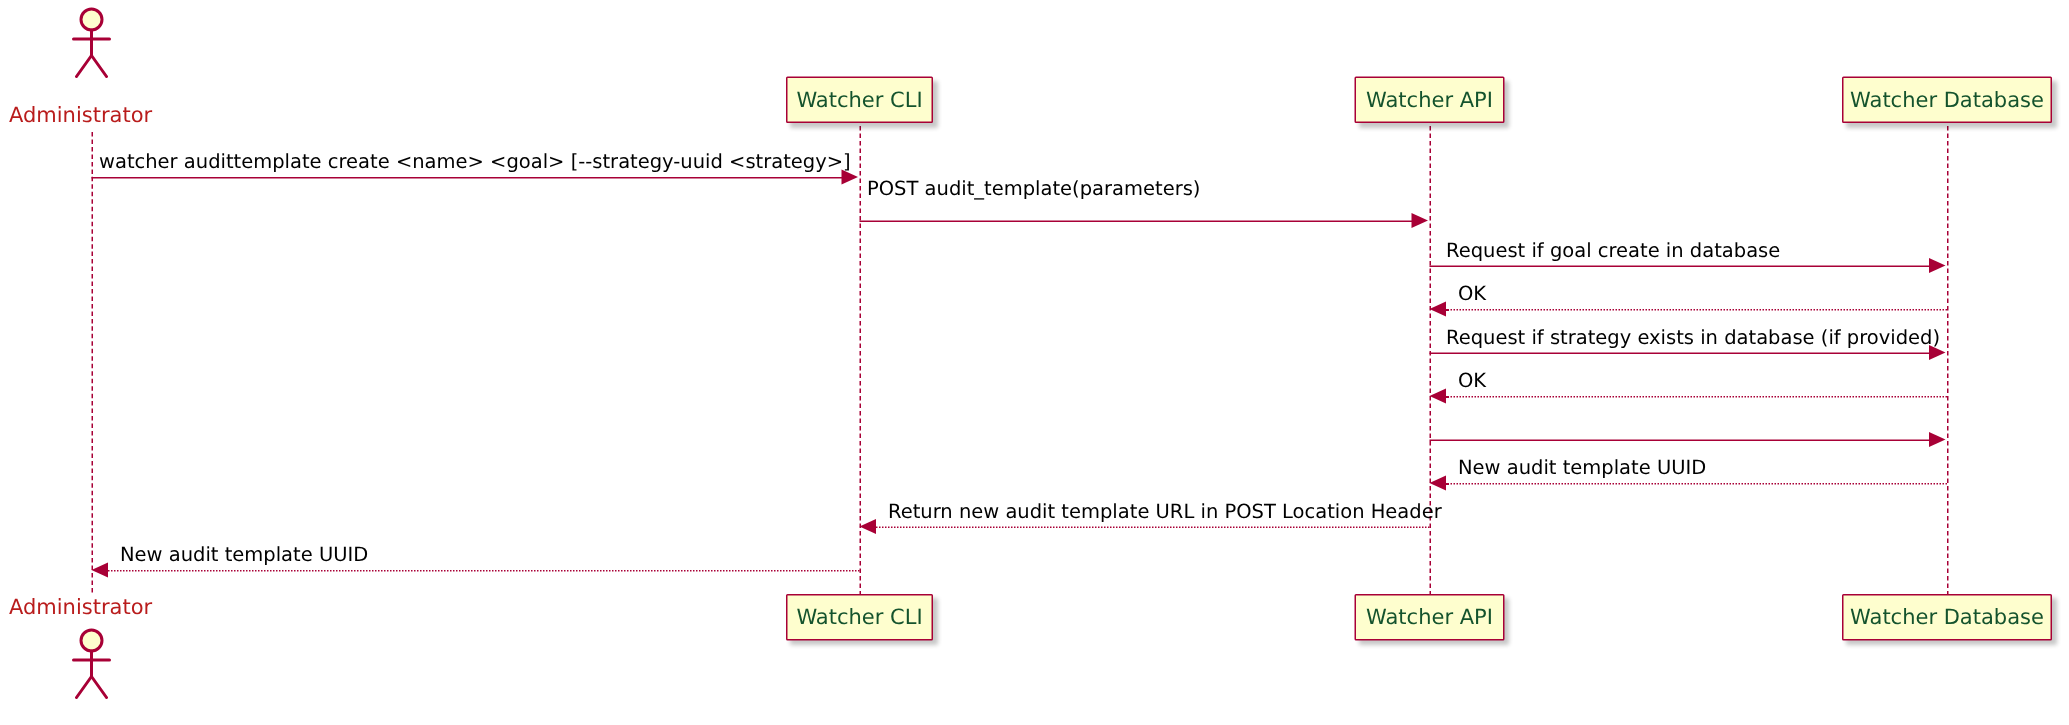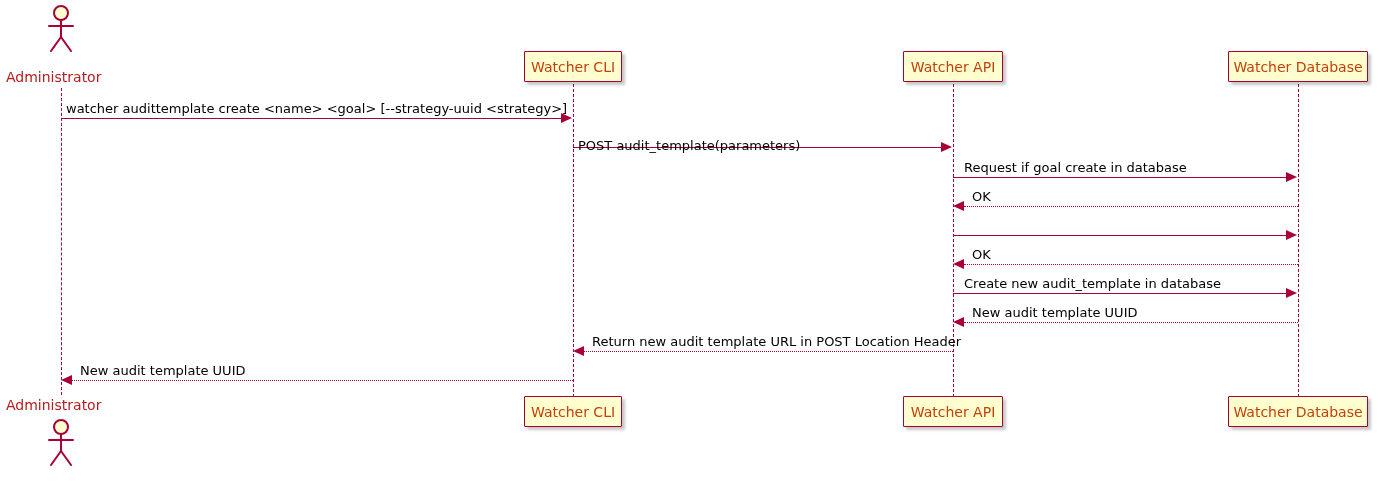--- a/index.html
+++ b/index.html
@@ -30,21 +30,21 @@
   .participant {
     position: absolute;
     background: #FEFECE;
     border: 1.5px solid #A80036;
     border-radius: 1px;
     box-sizing: border-box;
     box-shadow: 3px 3px 3px rgba(0,0,0,0.22);
     display: flex;
     align-items: center;
     justify-content: center;
-    color: #c2410c;
+    color: #14532d;
     font-size: 14px;
     line-height: 1;
     white-space: nowrap;
     padding: 0 9px;
   }
 
   
   .actor {
     position: absolute;
     width: 40px;
@@ -148,40 +148,40 @@
   <div class="participant" style="left:1228px; top:396px; width:140px; height:31px;">
     <span>Watcher Database</span>
   </div>
 
   <div class="msg-line" style="left:61px; top:118px; width:501px;"></div>
   <div class="arrow-head right" style="left:561px; top:113px;"></div>
   <div class="msg-text" style="left:66px; top:102px;">watcher audittemplate create &lt;name&gt; &lt;goal&gt; [--strategy-uuid &lt;strategy&gt;]</div>
 
   <div class="msg-line" style="left:573px; top:147px; width:369px;"></div>
   <div class="arrow-head right" style="left:941px; top:142px;"></div>
-  <div class="msg-text" style="left:578px; top:139px;">POST audit_template(parameters)</div>
+  <div class="msg-text" style="left:578px; top:120px;">POST audit_template(parameters)</div>
 
   <div class="msg-line" style="left:953px; top:177px; width:334px;"></div>
   <div class="arrow-head right" style="left:1286px; top:172px;"></div>
   <div class="msg-text" style="left:964px; top:161px;">Request if goal create in database</div>
 
   <div class="msg-line dotted" style="left:964px; top:206px; width:334px;"></div>
   <div class="arrow-head left" style="left:953px; top:201px;"></div>
   <div class="msg-text" style="left:972px; top:190px;">OK</div>
 
   <div class="msg-line" style="left:953px; top:235px; width:334px;"></div>
   <div class="arrow-head right" style="left:1286px; top:230px;"></div>
+  <div class="msg-text" style="left:964px; top:219px;">Request if strategy exists in database (if provided)</div>
 
   <div class="msg-line dotted" style="left:964px; top:264px; width:334px;"></div>
   <div class="arrow-head left" style="left:953px; top:259px;"></div>
   <div class="msg-text" style="left:972px; top:248px;">OK</div>
 
   <div class="msg-line" style="left:953px; top:293px; width:334px;"></div>
   <div class="arrow-head right" style="left:1286px; top:288px;"></div>
-  <div class="msg-text" style="left:964px; top:277px;">Create new audit_template in database</div>
 
   <div class="msg-line dotted" style="left:964px; top:322px; width:334px;"></div>
   <div class="arrow-head left" style="left:953px; top:317px;"></div>
   <div class="msg-text" style="left:972px; top:306px;">New audit template UUID</div>
 
   <div class="msg-line dotted" style="left:584px; top:351px; width:369px;"></div>
   <div class="arrow-head left" style="left:573px; top:346px;"></div>
   <div class="msg-text" style="left:592px; top:335px;">Return new audit template URL in POST Location Header</div>
 
   <div class="msg-line dotted" style="left:72px; top:380px; width:501px;"></div>

